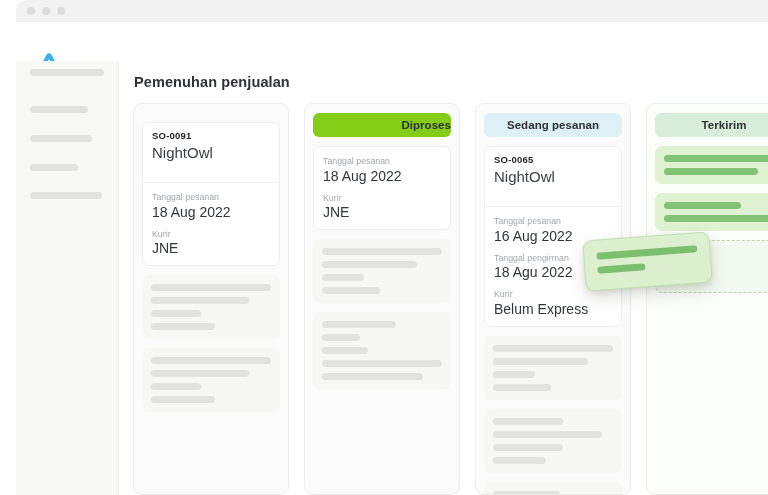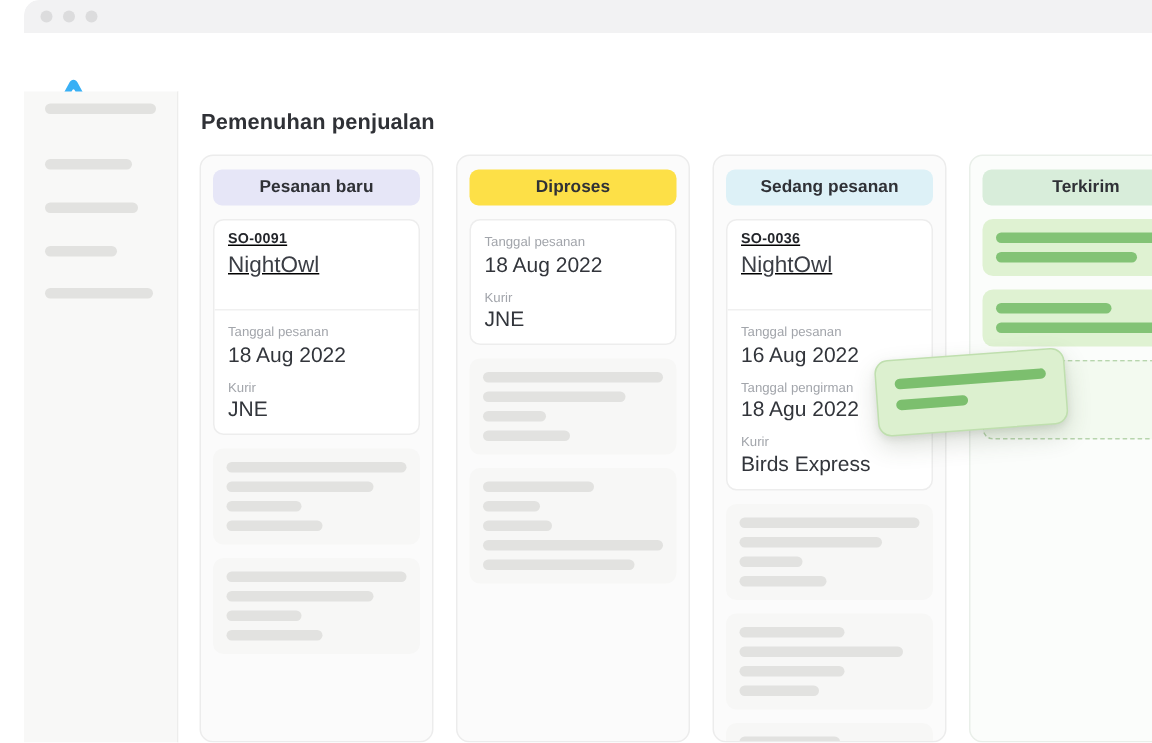--- a/index.html
+++ b/index.html
@@ -61,21 +61,21 @@
     position:relative;
   }
   .col-head{
     height:24px;line-height:24px;text-align:center;border-radius:6px;
     font-size:11.5px;font-weight:700;color:#2f3136;letter-spacing:.05px;
   }
   .card{
     margin-top:9px;background:#ffffff;border:1px solid #ededed;border-radius:7px;
     overflow:hidden;
   }
-  .card-top{padding:7px 9px 21px 9px;border-bottom:1px solid #f0f0f0;text-decoration:underline;}
+  .card-top{padding:7px 9px 21px 9px;border-bottom:1px solid #f0f0f0;}
   .card-body{padding:7px 9px 9px 9px;}
   .so{font-size:9.5px;font-weight:700;color:#23252a;letter-spacing:.2px;}
   .cust{font-size:15px;color:#3b3e45;margin-top:3px;}
   .badge{
     display:inline-block;margin-top:4px;padding:1.5px 5px;border-radius:4px;
     font-size:8.5px;background:#fde3e4;color:#e2555d;
   }
   .lbl{font-size:8.8px;color:#a2a5ab;margin-top:2px;}
   .val{font-size:14px;color:#32353b;margin-top:1.5px;}
   .gap{height:7px;}
@@ -133,21 +133,20 @@
     <span class="sk" style="left:14px;top:103px;width:48px;"></span>
     <span class="sk" style="left:14px;top:131px;width:72px;"></span>
   </div>
 
   <div class="main">
     <div class="page-title">Pemenuhan penjualan</div>
 
     <div class="board">
 
       <div class="column">
-        <div class="col-head" style="background:#e6e6f7;">Pesanan baru</div>
         <div class="card">
           <div class="card-top">
             <div class="so">SO-0091</div>
             <div class="cust">NightOwl</div>
           </div>
           <div class="card-body">
             <div class="lbl">Tanggal pesanan</div>
             <div class="val">18 Aug 2022</div>
             <div class="gap"></div>
             <div class="lbl">Kurir</div>
@@ -162,21 +161,21 @@
         </div>
         <div class="skcard">
           <div class="skbar" style="width:100%"></div>
           <div class="skbar" style="width:82%"></div>
           <div class="skbar" style="width:42%"></div>
           <div class="skbar" style="width:53%"></div>
         </div>
       </div>
 
       <div class="column">
-        <div class="col-head" style="background:#fde047;">Diproses</div>
+        <div class="col-head" style="background:#84cc16;text-align:right;">Diproses</div>
         <div class="card">
           <div class="card-body">
             <div class="lbl">Tanggal pesanan</div>
             <div class="val">18 Aug 2022</div>
             <div class="gap"></div>
             <div class="lbl">Kurir</div>
             <div class="val">JNE</div>
           </div>
         </div>
         <div class="skcard">
@@ -191,32 +190,32 @@
           <div class="skbar" style="width:38%"></div>
           <div class="skbar" style="width:100%"></div>
           <div class="skbar" style="width:84%"></div>
         </div>
       </div>
 
       <div class="column">
         <div class="col-head" style="background:#ddf1f7;">Sedang pesanan</div>
         <div class="card">
           <div class="card-top">
-            <div class="so">SO-0036</div>
+            <div class="so">SO-0065</div>
             <div class="cust">NightOwl</div>
           </div>
           <div class="card-body">
             <div class="lbl">Tanggal pesanan</div>
             <div class="val">16 Aug 2022</div>
             <div class="gap"></div>
             <div class="lbl">Tanggal pengirman</div>
             <div class="val">18 Agu 2022</div>
             <div class="gap"></div>
             <div class="lbl">Kurir</div>
-            <div class="val">Birds Express</div>
+            <div class="val">Belum Express</div>
           </div>
         </div>
         <div class="skcard">
           <div class="skbar" style="width:100%"></div>
           <div class="skbar" style="width:79%"></div>
           <div class="skbar" style="width:35%"></div>
           <div class="skbar" style="width:48%"></div>
         </div>
         <div class="skcard">
           <div class="skbar" style="width:58%"></div>

